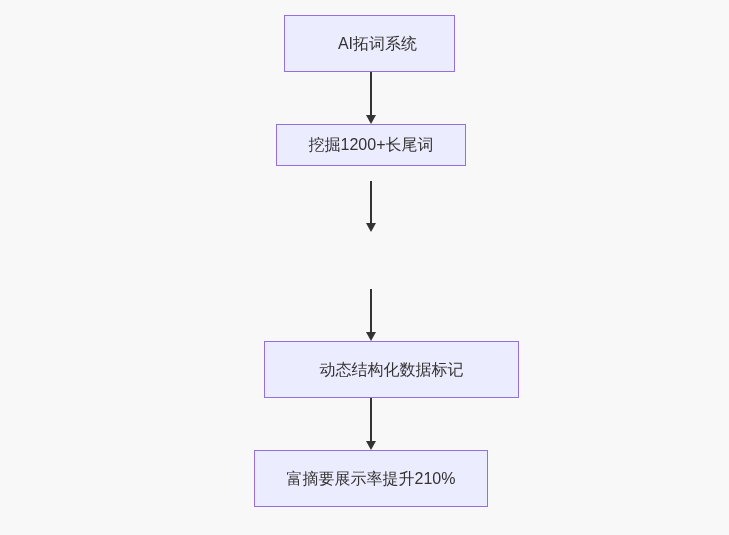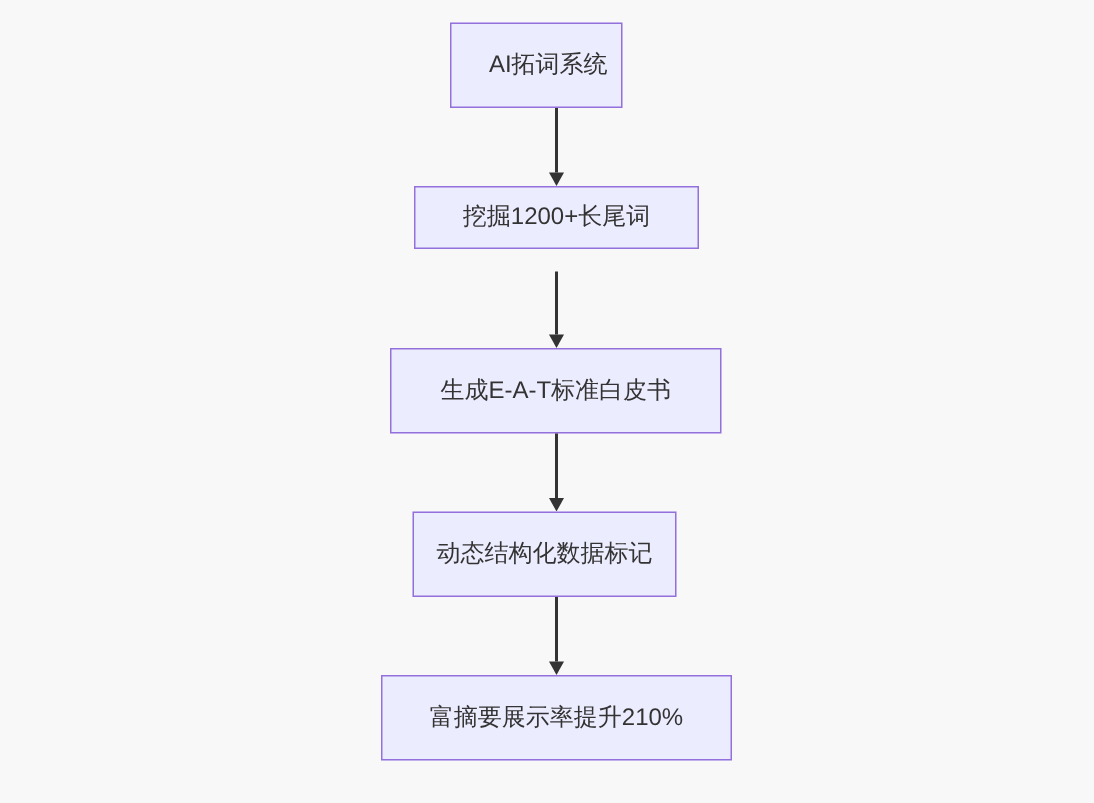--- a/index.html
+++ b/index.html
@@ -22,24 +22,24 @@
     background: #ECECFF;
     border: 1px solid #9370DB;
     color: #333333;
     font-size: 16px;
     display: flex;
     align-items: center;
     justify-content: center;
     text-align: center;
     line-height: 1.2;
   }
-  .node-1 { left: 300px; top: 15px;  width: 115px; height: 57px; padding-left: 16px; }
+  .node-1 { left: 284px; top: 15px;  width: 171px; height: 57px; padding-left: 16px; }
   .node-2 { left: 276px; top: 124px; width: 190px; height: 42px; }
   .node-3 { left: 260px; top: 232px; width: 221px; height: 57px; }
-  .node-4 { left: 264px; top: 341px; width: 176px; height: 57px; margin-left: 11px; }
+  .node-4 { left: 264px; top: 341px; width: 255px; height: 57px; }
   .node-5 { left: 254px; top: 450px; width: 234px; height: 57px; text-align: right; }
   .arrow {
     position: absolute;
     left: 366px;            
     width: 10px;
   }
   .arrow .line {
     position: absolute;
     left: 4px;              
     top: 0;
@@ -79,23 +79,20 @@
 
   <div class="node node-2">
     <span>挖掘1200+长尾词</span>
   </div>
 
   <div class="arrow arrow-2">
     <div class="line"></div>
     <div class="head"></div>
   </div>
 
-  <div class="node node-3">
-    <span>生成E-A-T标准白皮书</span>
-  </div>
 
   <div class="arrow arrow-3">
     <div class="line"></div>
     <div class="head"></div>
   </div>
 
   <div class="node node-4">
     <span>动态结构化数据标记</span>
   </div>
 

